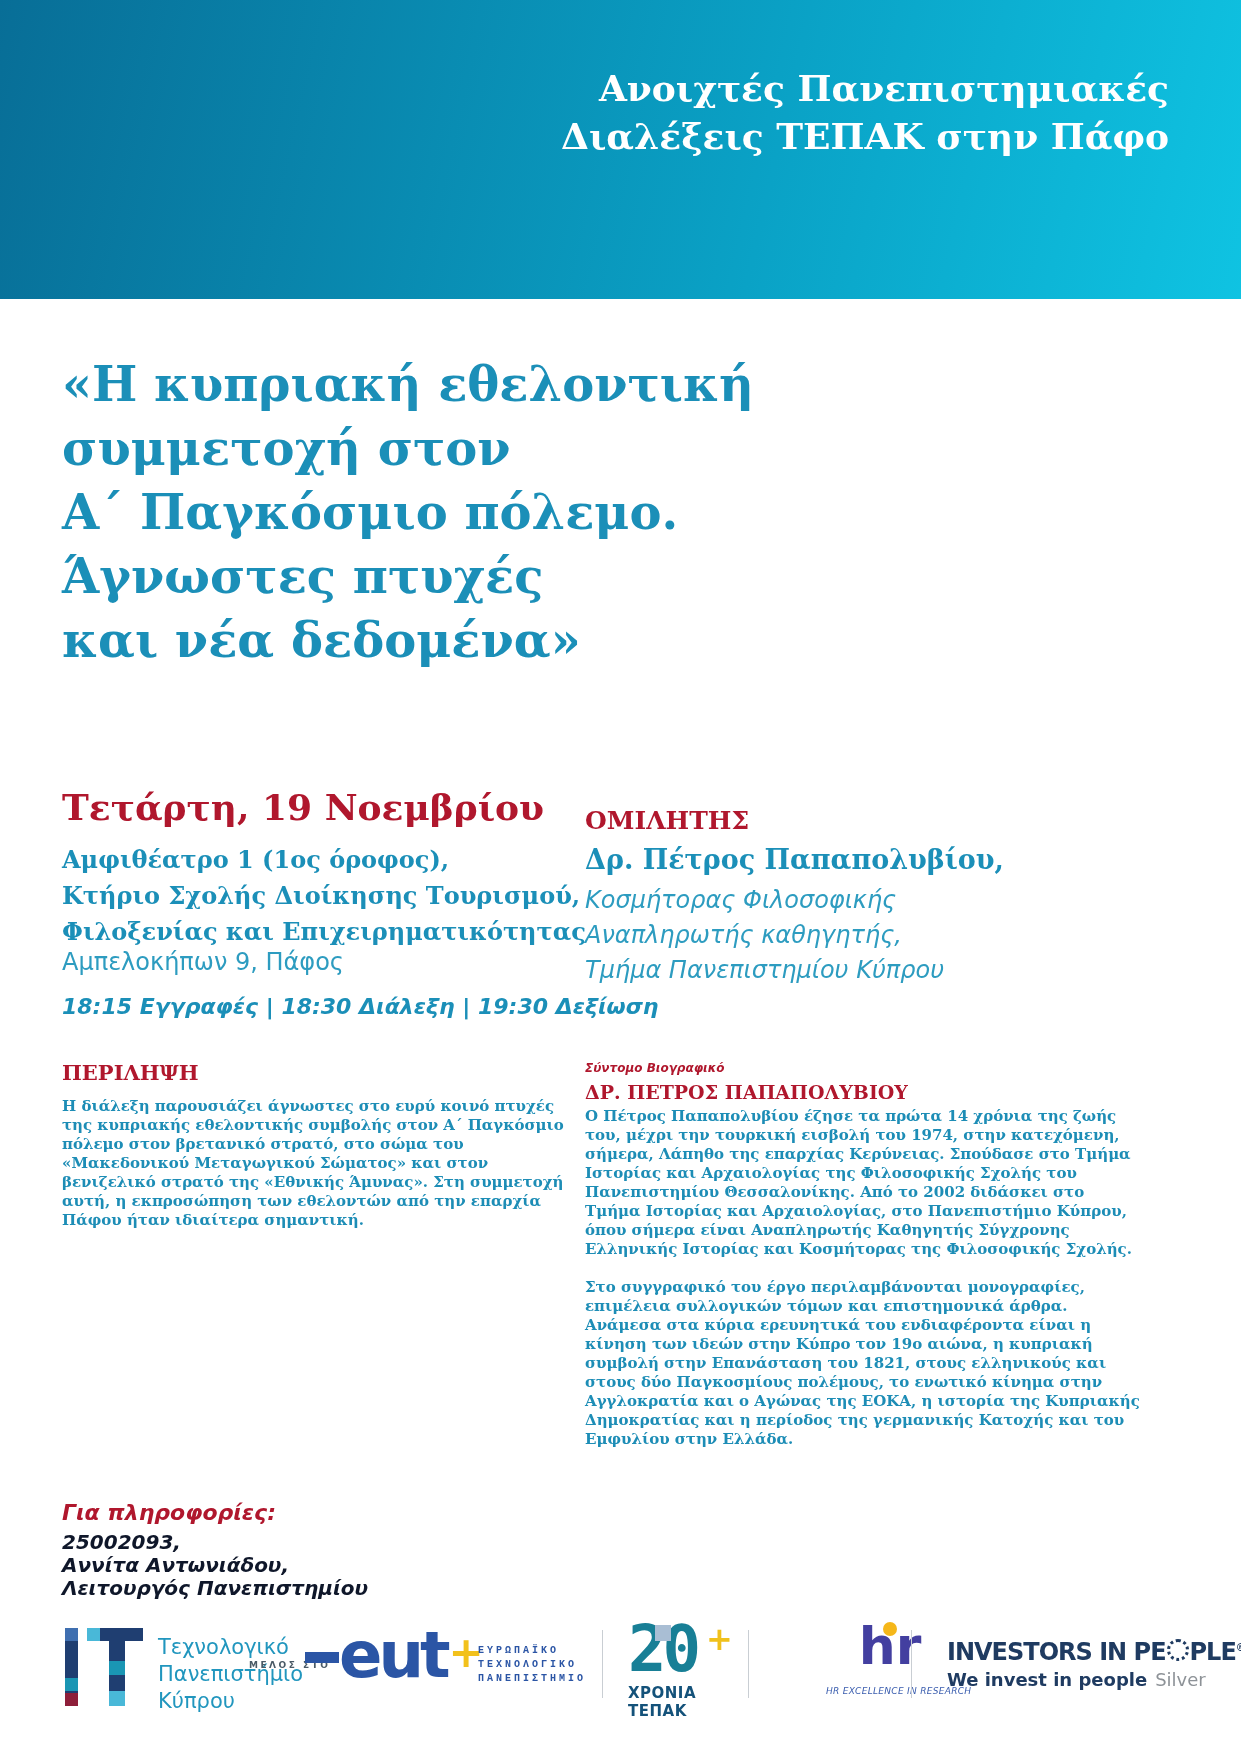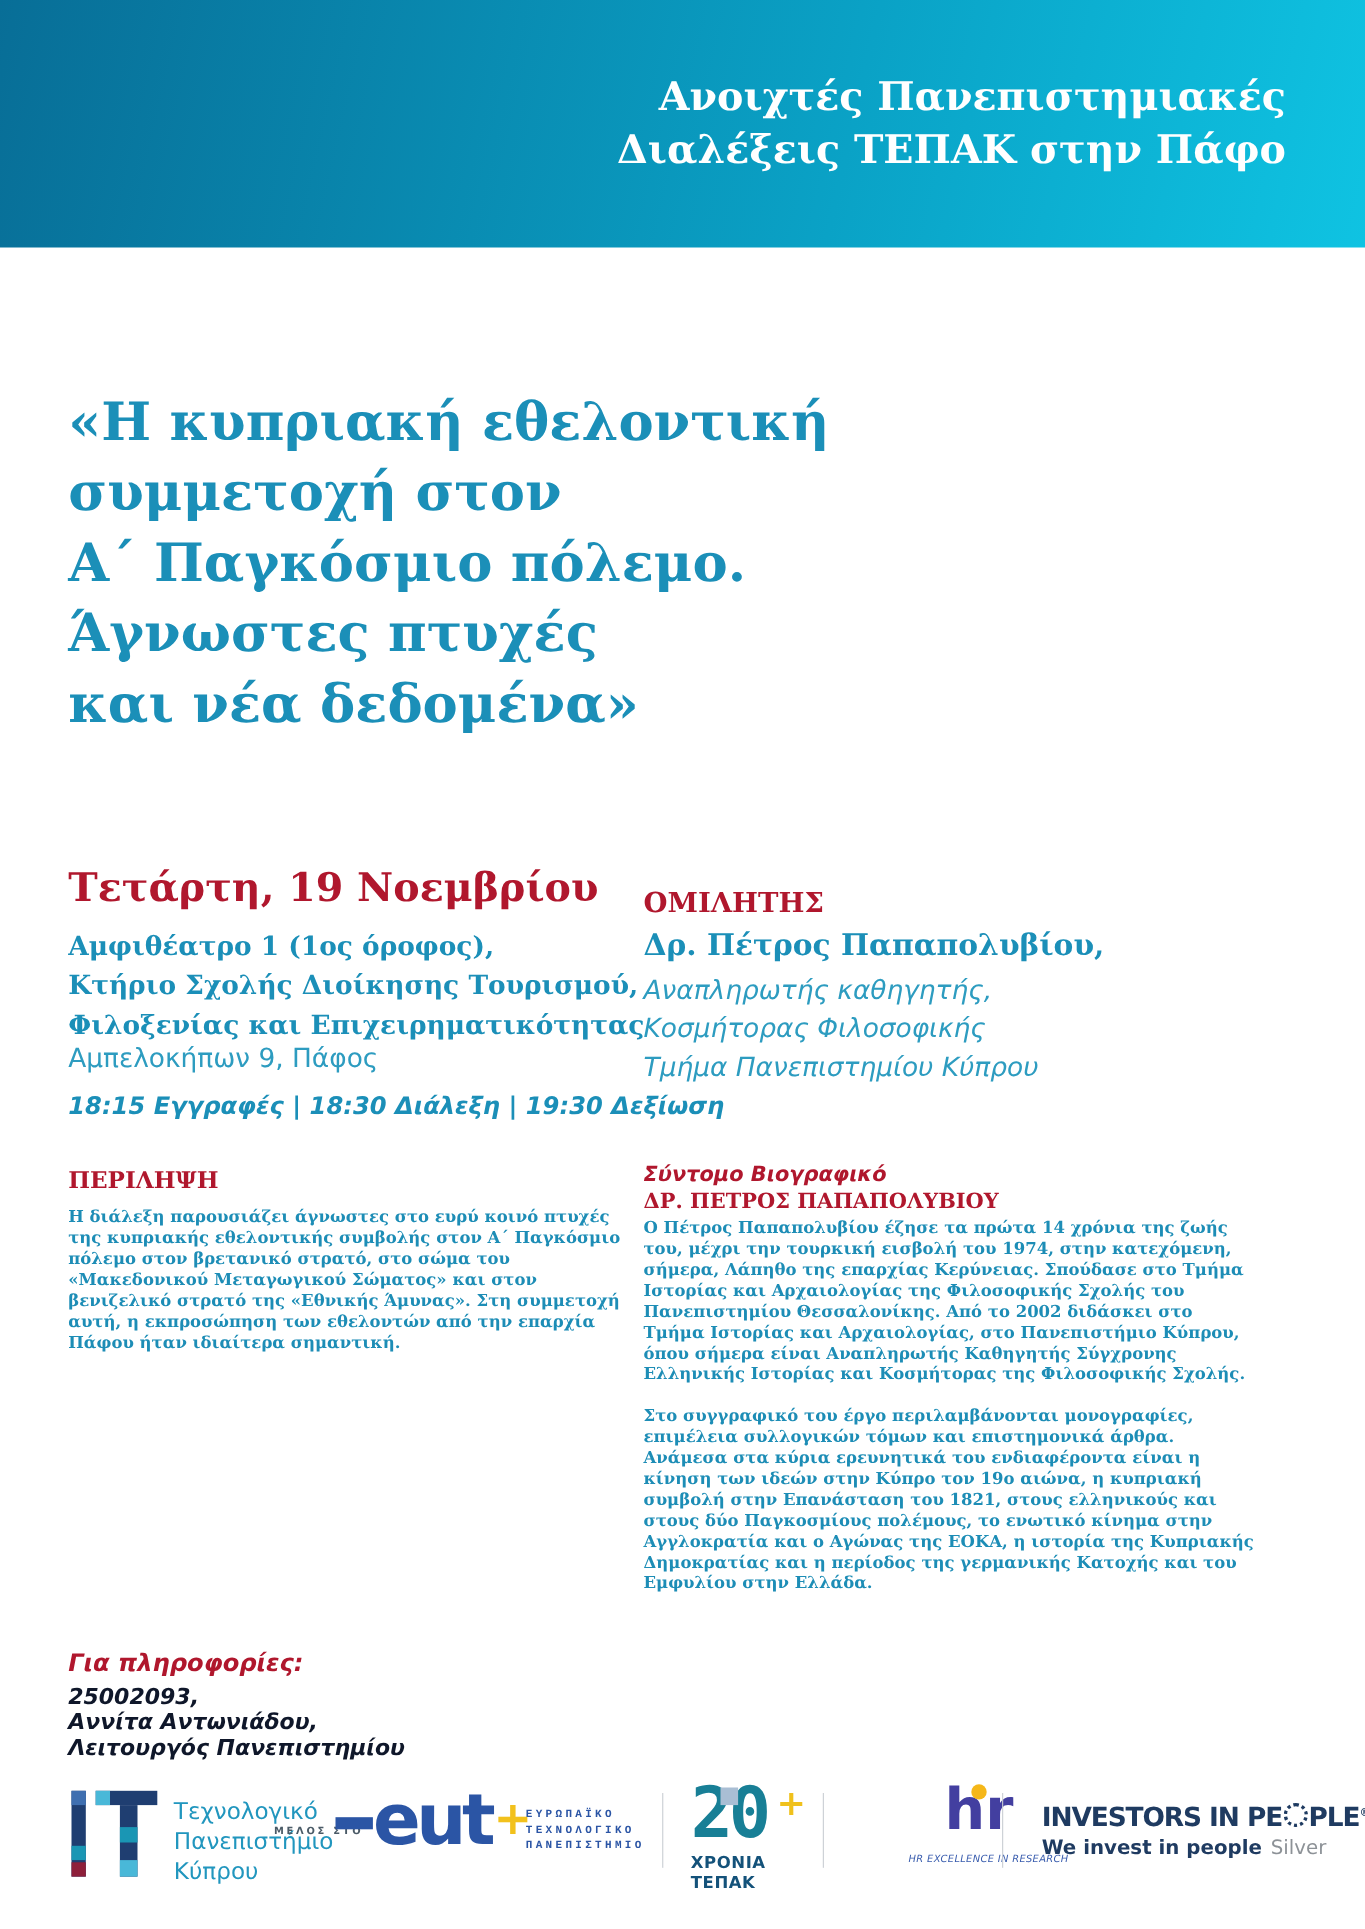--- a/index.html
+++ b/index.html
@@ -1,20 +1,20 @@
 <!DOCTYPE html>
 <html><head>
 <meta charset="utf-8">
 <style>
   html,body{margin:0;padding:0;background:#ffffff;}
   .page{position:relative;width:1241px;height:1754px;background:#ffffff;overflow:hidden;
         font-family:"DejaVu Sans",sans-serif;}
 
   
-  .banner{position:absolute;left:0;top:0;width:1241px;height:225px;
+  .banner{position:absolute;left:0;top:0;width:1241px;height:299px;
           background:linear-gradient(103deg,#086e97 0%,#0aa2c6 62%,#0fc3e2 100%);}
   .banner-text{position:absolute;right:72px;top:64px;text-align:right;color:#ffffff;
                font-family:"DejaVu Serif",serif;font-weight:bold;font-size:36px;line-height:48px;}
 
   
   .main-title{position:absolute;left:62px;top:352px;color:#1b8fb8;
               font-family:"DejaVu Serif",serif;font-weight:bold;font-size:48px;line-height:64px;}
 
   
   .event-date{position:absolute;left:62px;top:786px;color:#b0172d;
@@ -32,21 +32,21 @@
   .speaker-name{color:#1b8fb8;font-family:"DejaVu Serif",serif;font-weight:bold;font-size:27px;margin-bottom:8px;}
   .speaker-role{color:#2d9cc0;font-family:"DejaVu Sans",sans-serif;font-style:italic;font-size:24px;line-height:35px;}
 
   
   .summary{position:absolute;left:62px;top:1060px;width:505px;}
   .summary-heading{color:#b0172d;font-family:"DejaVu Serif",serif;font-weight:bold;font-size:21px;margin-bottom:12px;}
   .summary-body{color:#1d8db6;font-family:"DejaVu Serif",serif;font-weight:bold;font-size:15px;line-height:19px;}
 
   
   .bio{position:absolute;left:585px;top:1056px;width:555px;}
-  .bio-heading-italic{color:#b0172d;font-family:"DejaVu Sans",sans-serif;font-style:italic;font-weight:bold;font-size:19px;line-height:24px;}
+  .bio-heading-italic{color:#b0172d;font-family:"DejaVu Sans",sans-serif;font-style:italic;font-weight:bold;font-size:12px;line-height:24px;}
   .bio-heading-caps{color:#b0172d;font-family:"DejaVu Serif",serif;font-weight:bold;font-size:19px;line-height:24px;margin-bottom:3px;}
   .bio-paragraph{color:#1d8db6;font-family:"DejaVu Serif",serif;font-weight:bold;font-size:15px;line-height:19px;margin:0 0 19px 0;}
 
   
   .contact{position:absolute;left:62px;top:1500px;}
   .contact-heading{color:#b0172d;font-family:"DejaVu Sans",sans-serif;font-weight:bold;font-style:italic;font-size:22px;margin-bottom:6px;}
   .contact-line{color:#0f172a;font-family:"DejaVu Sans",sans-serif;font-weight:bold;font-style:italic;font-size:20px;line-height:23px;}
 
   
   .tepak-mark{position:absolute;left:65px;top:1628px;width:78px;height:78px;}
@@ -131,22 +131,22 @@
     <div>Κτήριο Σχολής Διοίκησης Τουρισμού,</div>
     <div>Φιλοξενίας και Επιχειρηματικότητας</div>
   </div>
   <div class="address">Αμπελοκήπων 9, Πάφος</div>
   <div class="schedule">18:15 Εγγραφές | 18:30 Διάλεξη | 19:30 Δεξίωση</div>
 
   <div class="speaker">
     <div class="speaker-heading">ΟΜΙΛΗΤΗΣ</div>
     <div class="speaker-name">Δρ. Πέτρος Παπαπολυβίου,</div>
     <div class="speaker-role">
+      <div>Κοσμήτορας Φιλοσοφικής</div>
       <div>Αναπληρωτής καθηγητής,</div>
-      <div>Κοσμήτορας Φιλοσοφικής</div>
       <div>Τμήμα Πανεπιστημίου Κύπρου</div>
     </div>
   </div>
 
   <div class="summary">
     <div class="summary-heading">ΠΕΡΙΛΗΨΗ</div>
     <div class="summary-body">Η διάλεξη παρουσιάζει άγνωστες στο ευρύ κοινό πτυχές της κυπριακής εθελοντικής συμβολής στον Α΄ Παγκόσμιο πόλεμο στον βρετανικό στρατό, στο σώμα του «Μακεδονικού Μεταγωγικού Σώματος» και στον βενιζελικό στρατό της «Εθνικής Άμυνας». Στη συμμετοχή αυτή, η εκπροσώπηση των εθελοντών από την επαρχία Πάφου ήταν ιδιαίτερα σημαντική.</div>
   </div>
 
   <div class="bio">

